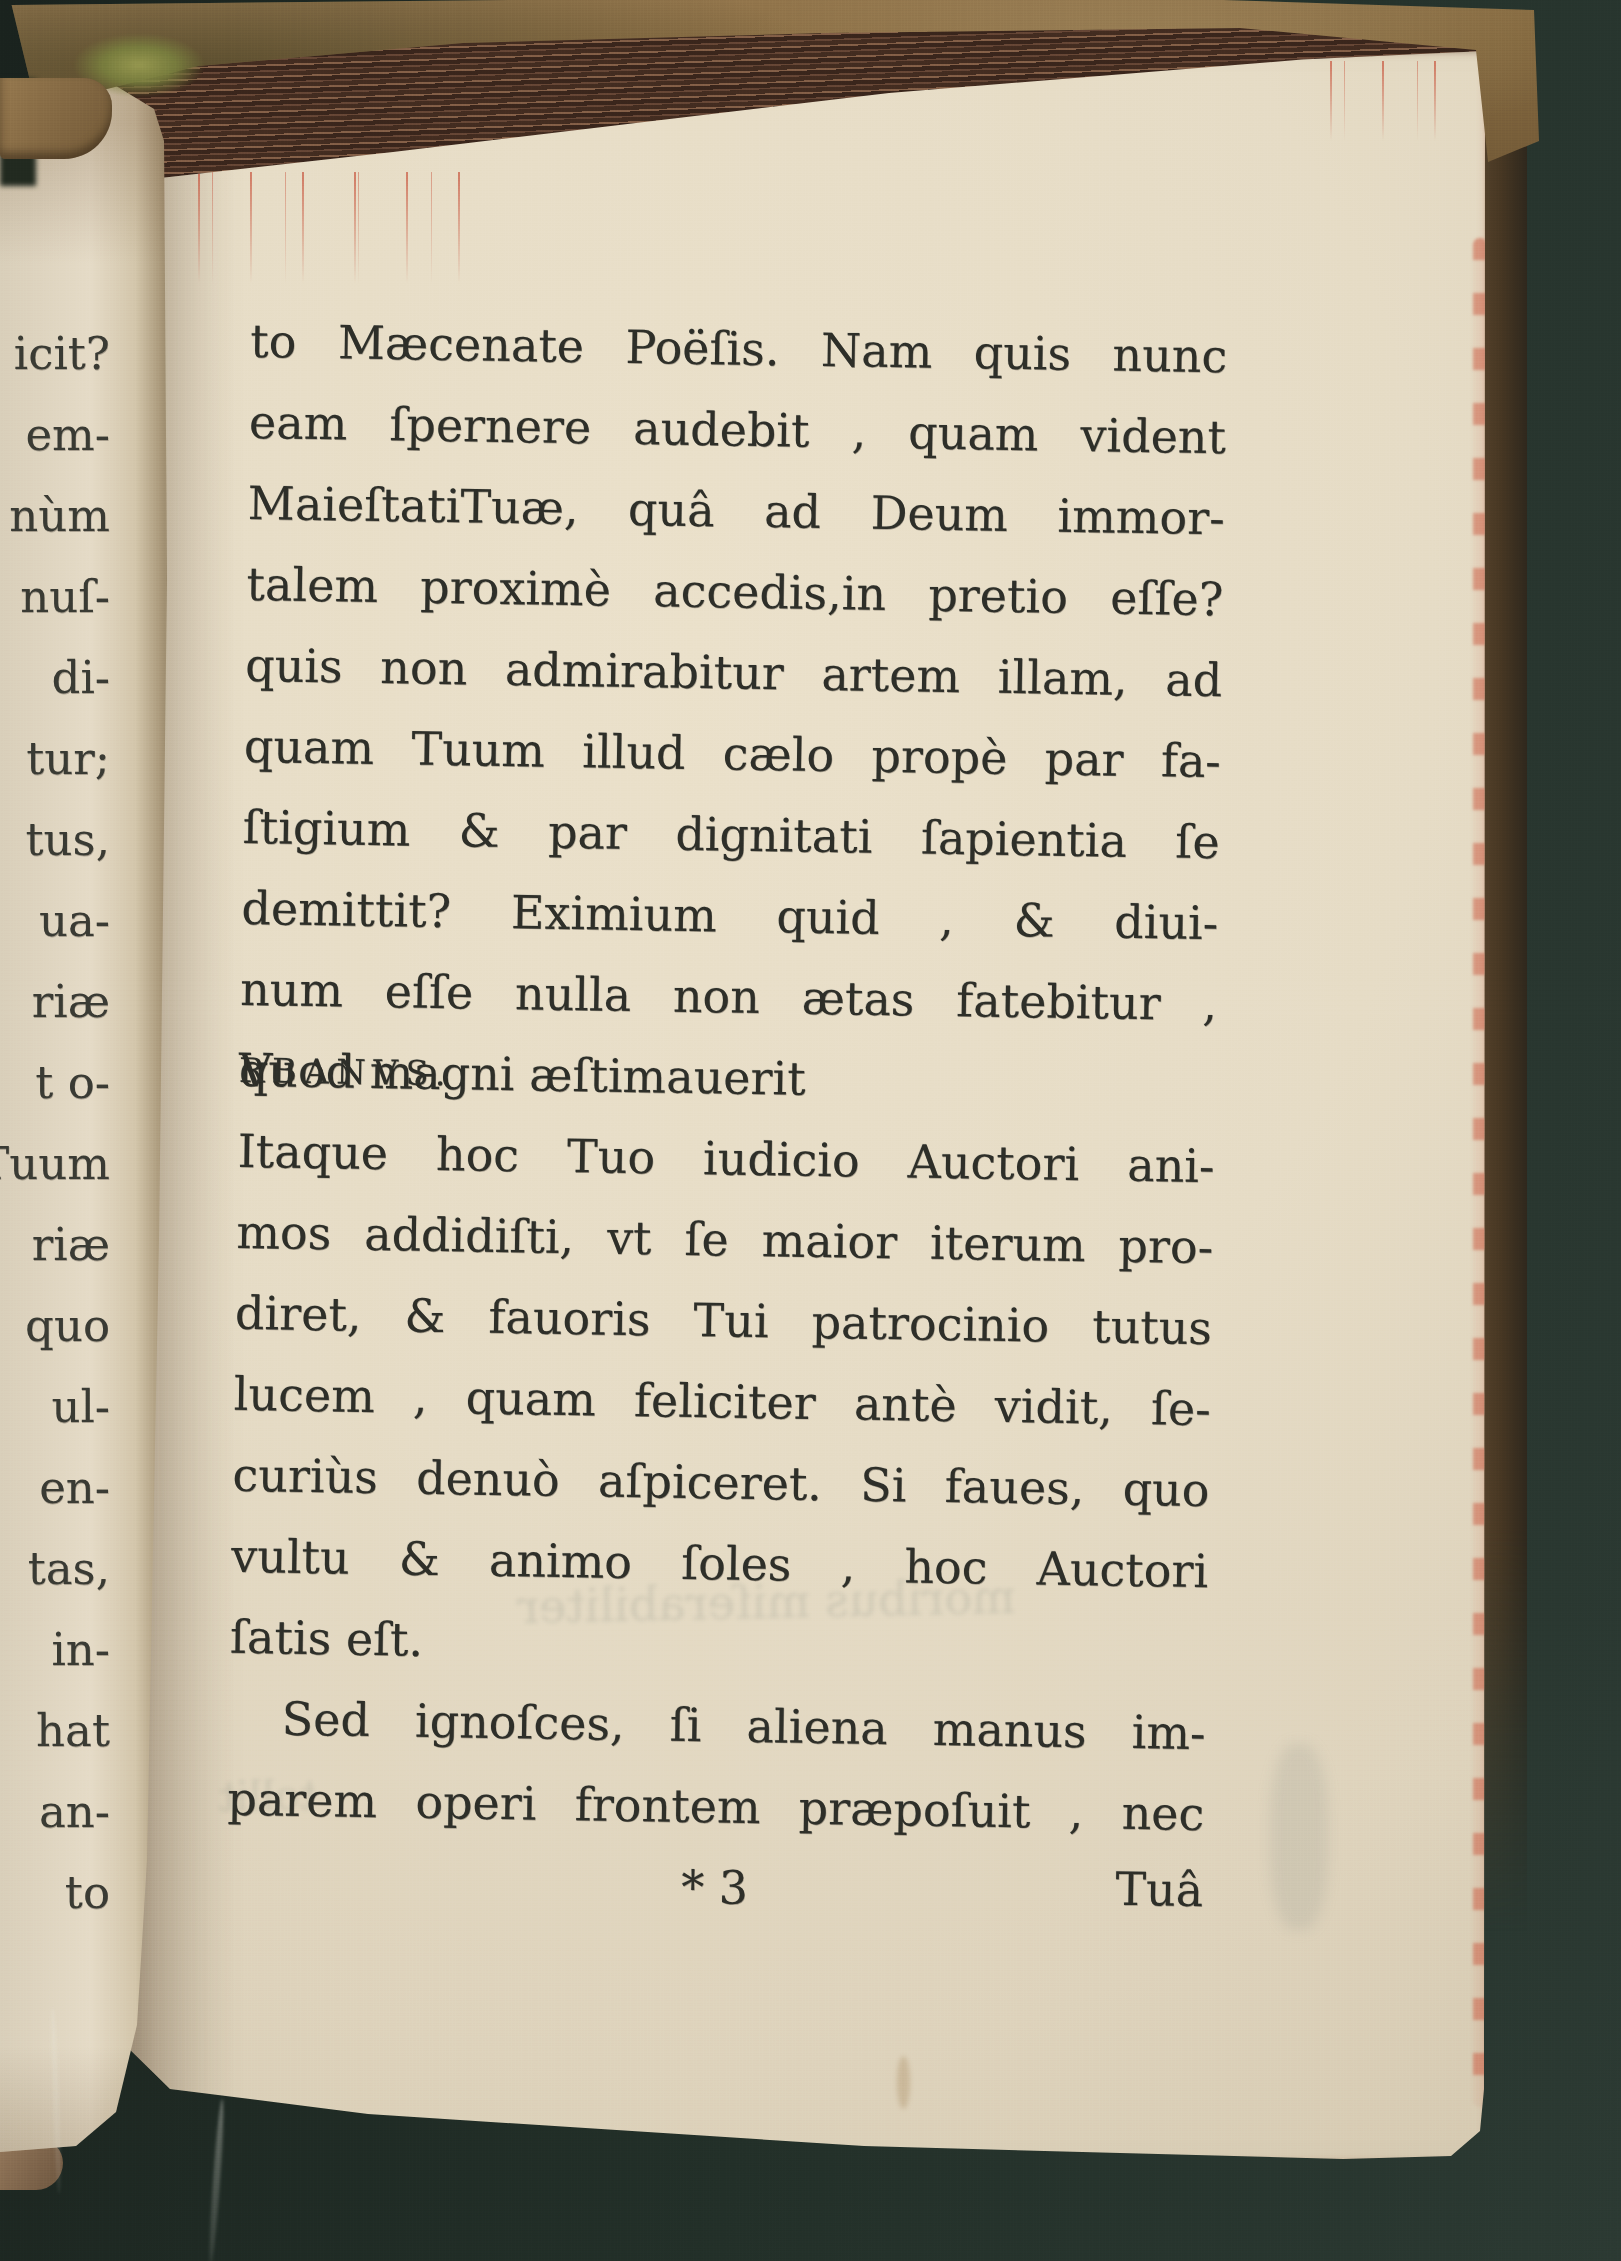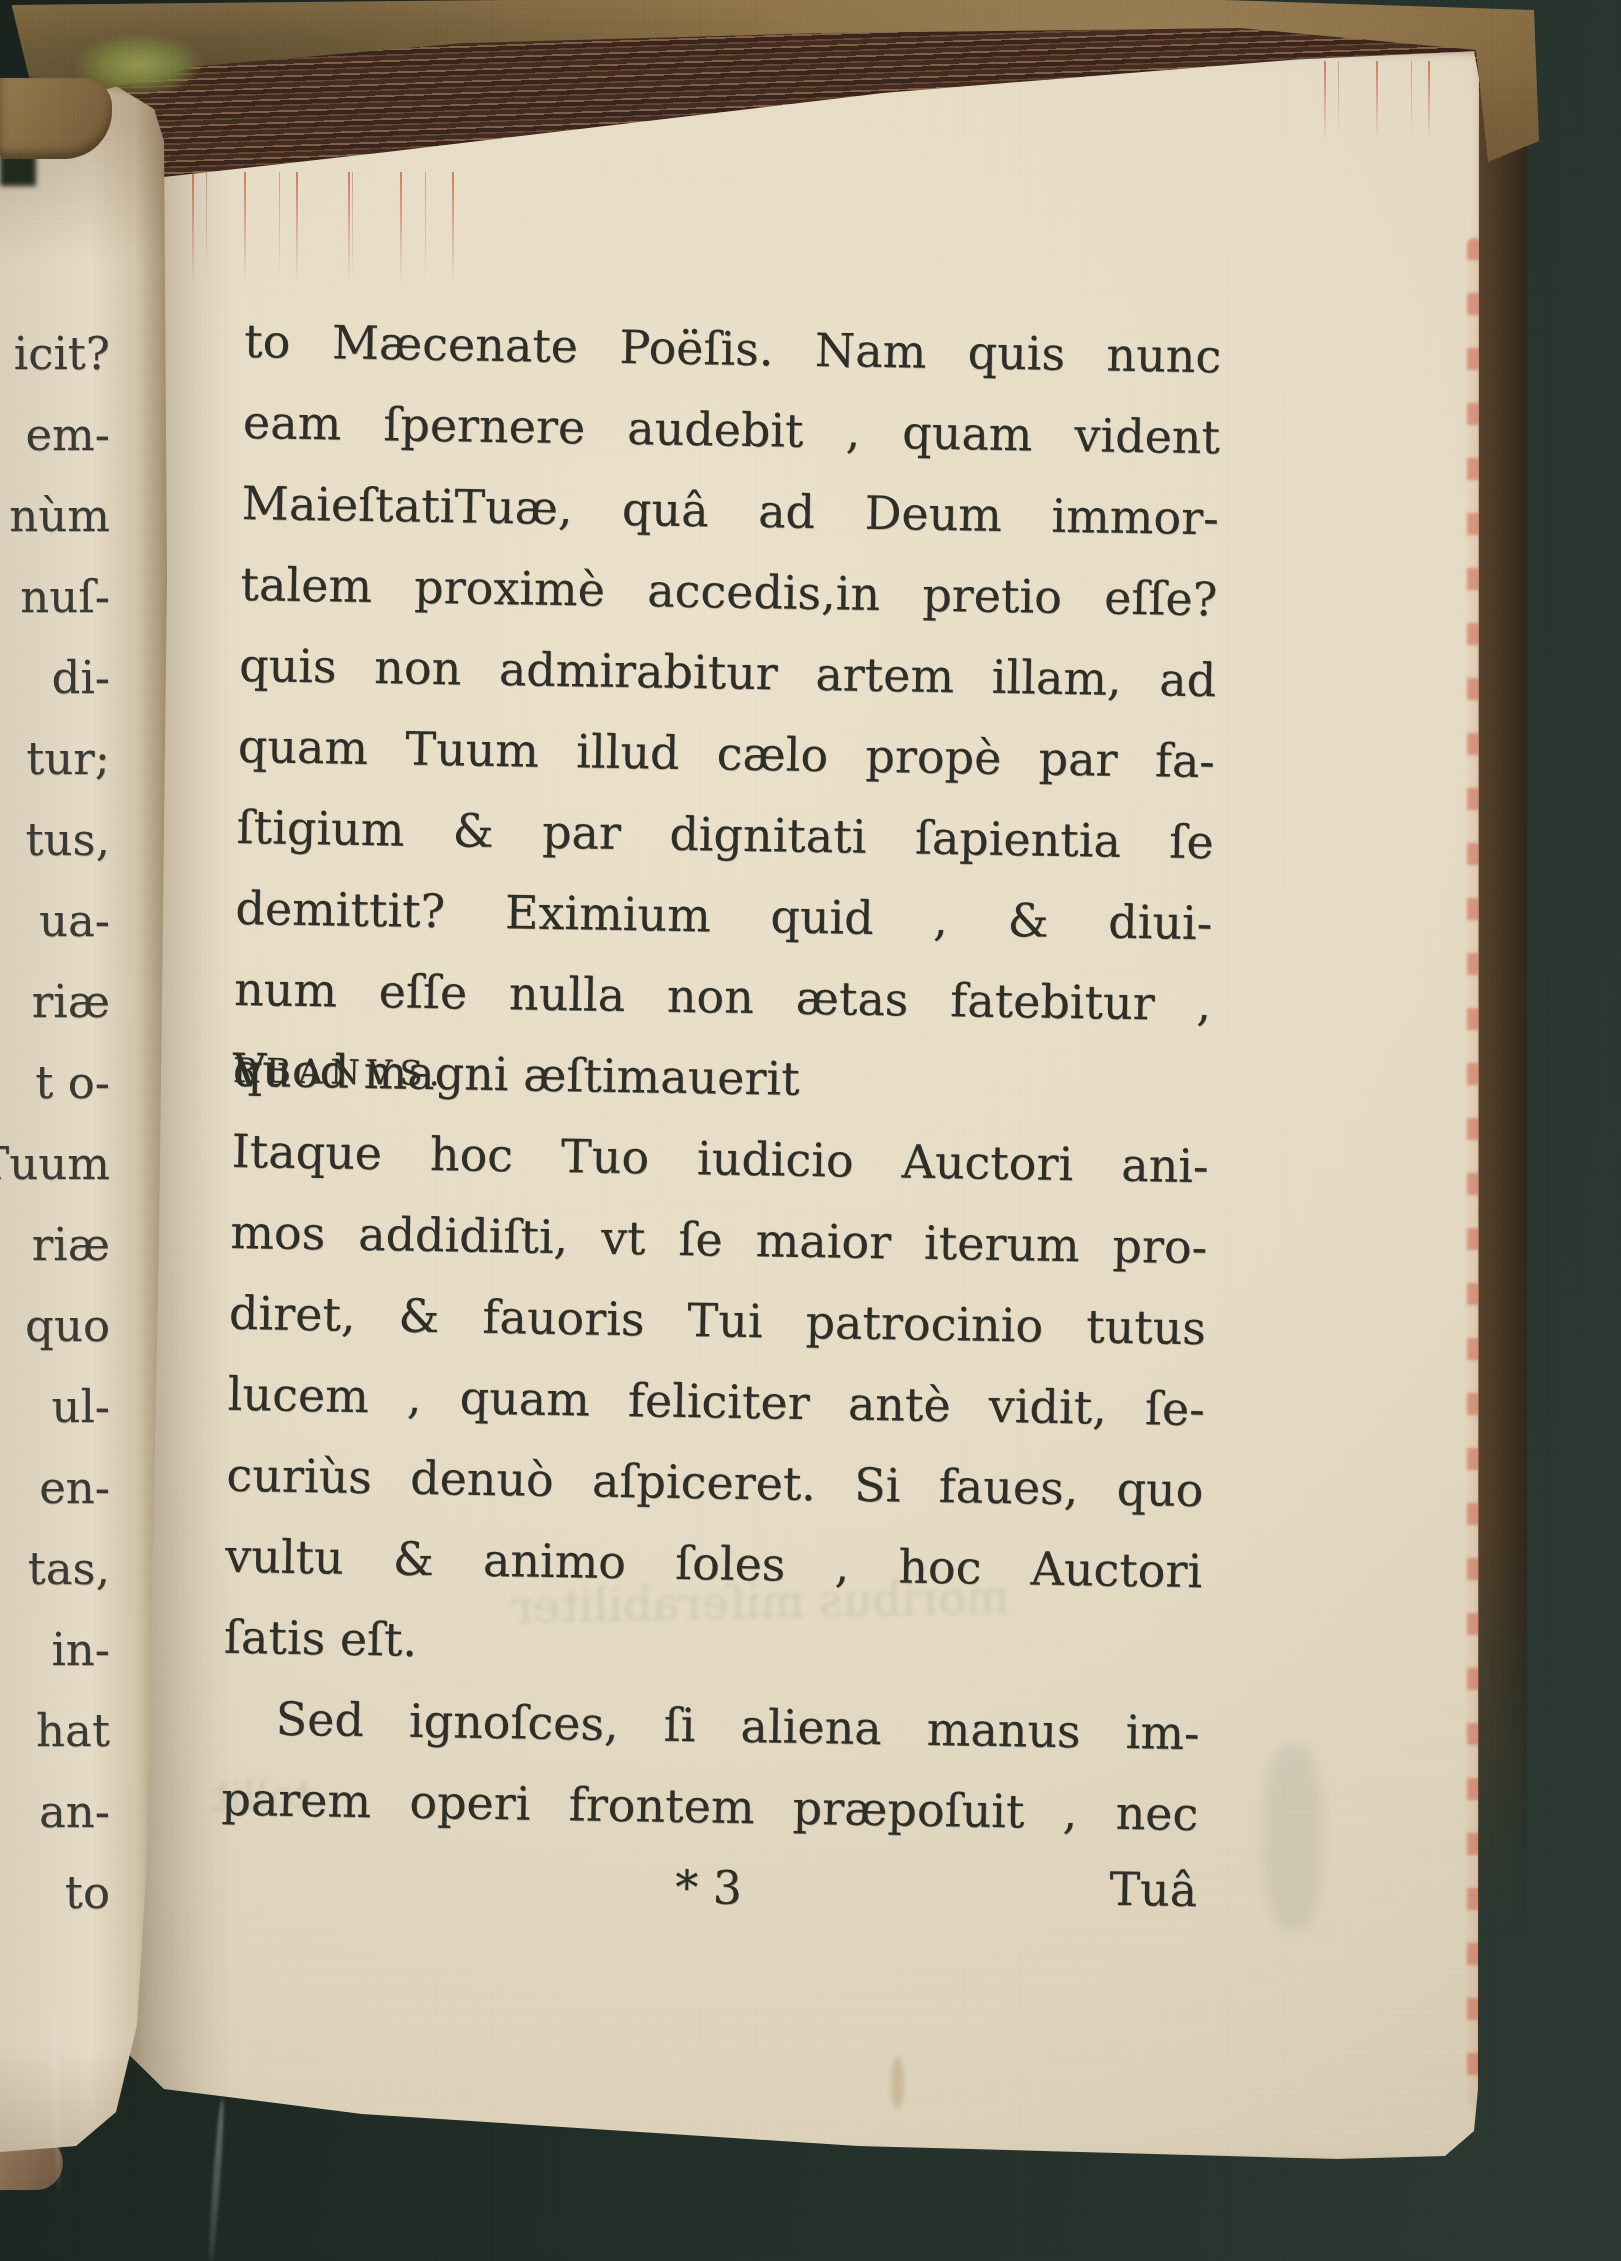--- a/index.html
+++ b/index.html
@@ -44,21 +44,21 @@
   .left-page-shade{left:0;top:0;width:100%;height:100%;
     background:linear-gradient(180deg,rgba(120,90,60,.28) 0 124px,transparent 264px),
                linear-gradient(0deg,rgba(110,85,55,.25) 0 99px,transparent 215px);}
   .frag-col{left:0;right:64px;top:324px;height:1736px;
     font-size:45px;color:#3a3b34;
     text-shadow:0.4px 0.7px 0 rgba(40,34,26,.3);}
   .frag{position:relative;width:100%;height:81px;}
   .frag span{position:absolute;right:0;top:3.3px;white-space:nowrap;}
 
   
-  .main-page{left:114px;top:48px;width:1369px;height:2117px;z-index:4;
+  .main-page{left:120px;top:48px;width:1369px;height:2117px;z-index:4;
     background:
       radial-gradient(120% 90% at 42% 28%,#ebe1cb 0%,#e6dcc6 45%,#ded3bc 75%,#d3c7ae 100%);
     clip-path:polygon(5px 134px,273px 104px,769px 45px,1182px 11.6px,1360px 3.3px,1365px 30px,1364px 2041px,1360px 2083px,1331px 2108px,1223px 2111px,744px 2098px,248px 2066px,50px 2041px,8.3px 2000px);
     box-shadow:inset 0 6.6px 8.3px -4.1px rgba(70,40,28,.55),
                inset 0 -5.8px 7.4px -3.3px rgba(115,66,40,.55),
                inset 99px 0 74px -58px rgba(95,72,48,.35),
                inset -8.3px 0 8.3px -5px rgba(190,95,70,.35);}
   .gutter-crease{left:0;top:0;width:124px;height:100%;
     background:linear-gradient(90deg,rgba(82,62,42,.30),rgba(82,62,42,.12) 37px,rgba(82,62,42,0) 116px);}
   .streaks{background-image:

